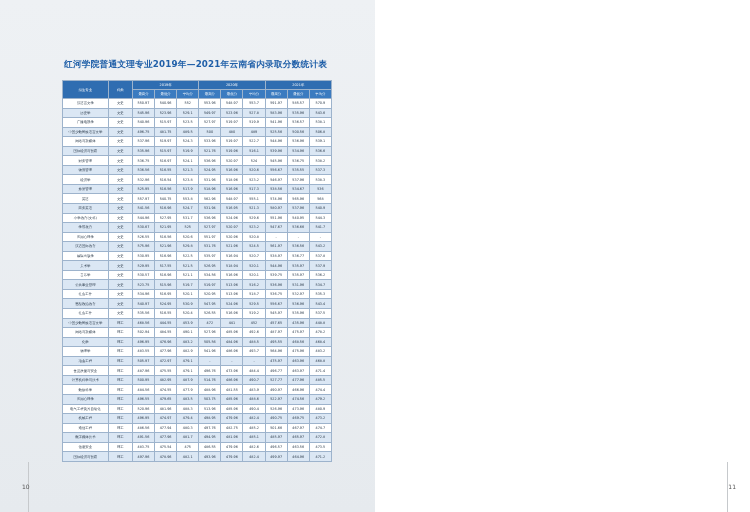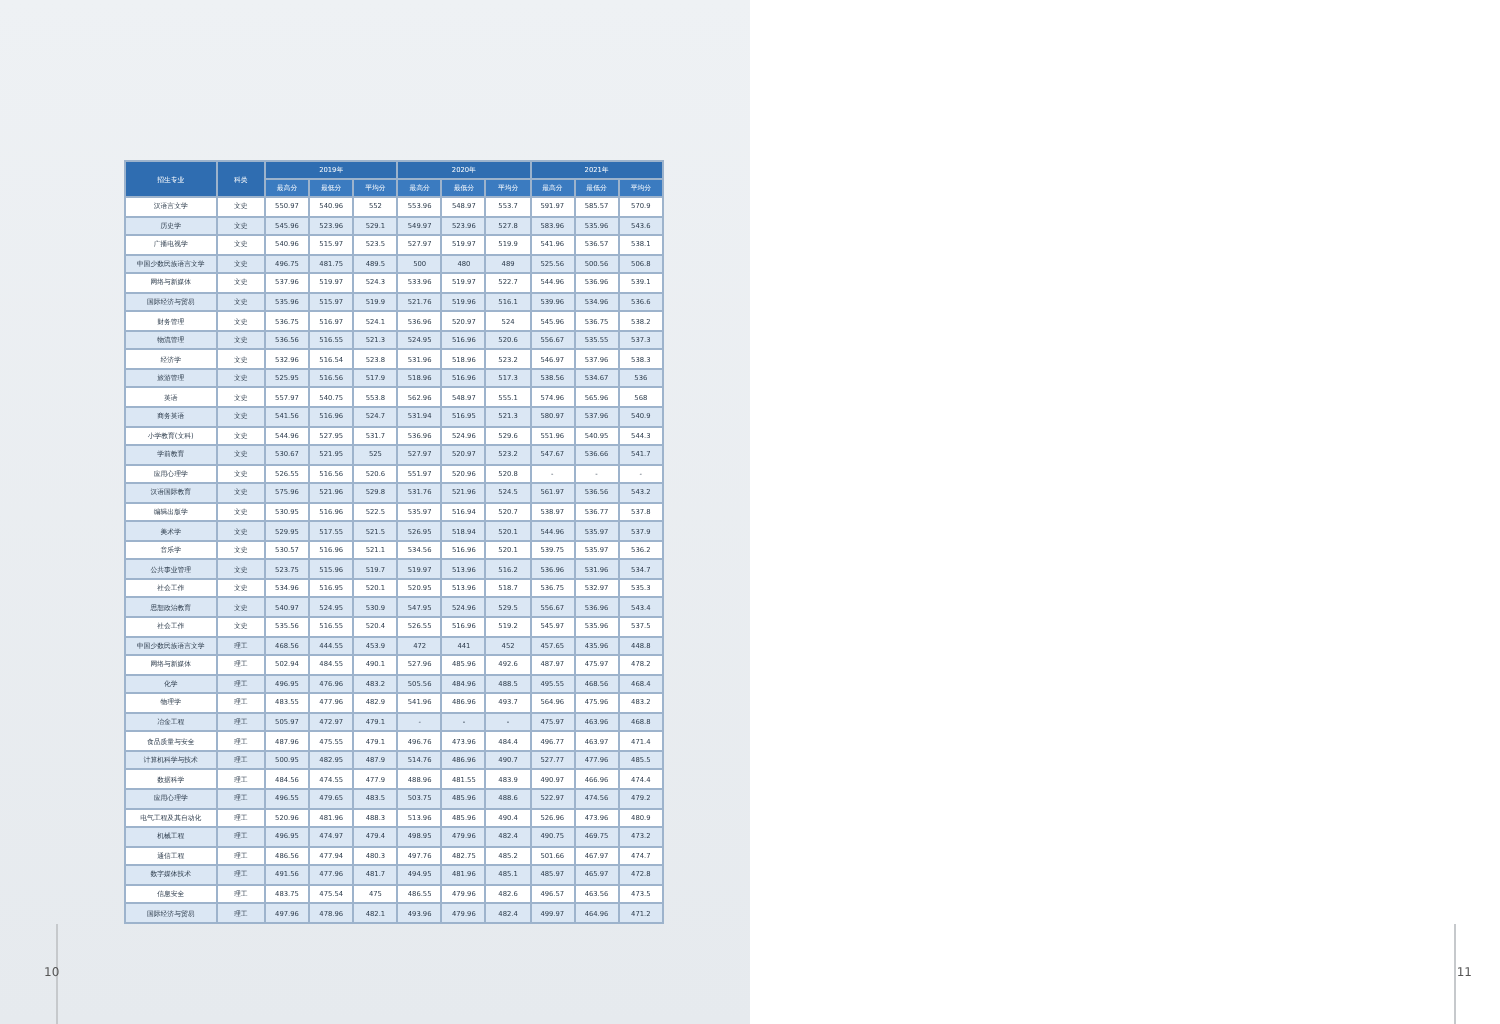--- a/index.html
+++ b/index.html
@@ -29,20 +29,21 @@
   col.c-major { width: 17%; }
   col.c-cat { width: 9%; }
   col.c-val { width: 8.2222%; }
 </style>
 </head>
 <body>
 
 <div class="spread">
 
   <div class="page page-left">
+    <div class="title title-left">红河学院普通文理专业2019年—2021年云南省内录取分数统计表</div>
 
     <table class="data tbl-left">
       <colgroup>
         <col class="c-major">
           <col class="c-cat">
         <col class="c-val">
           <col class="c-val">
           <col class="c-val">
         <col class="c-val">
           <col class="c-val">

